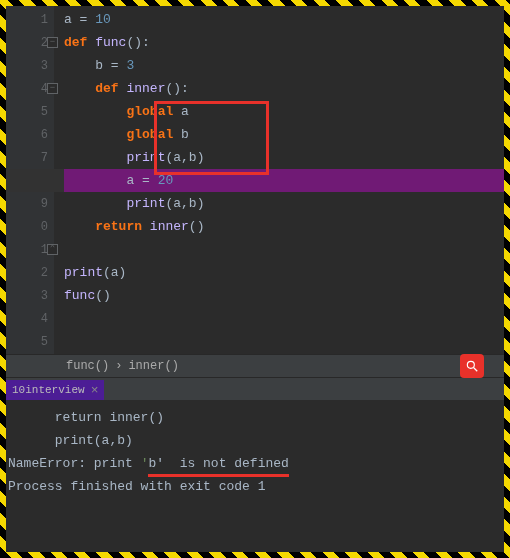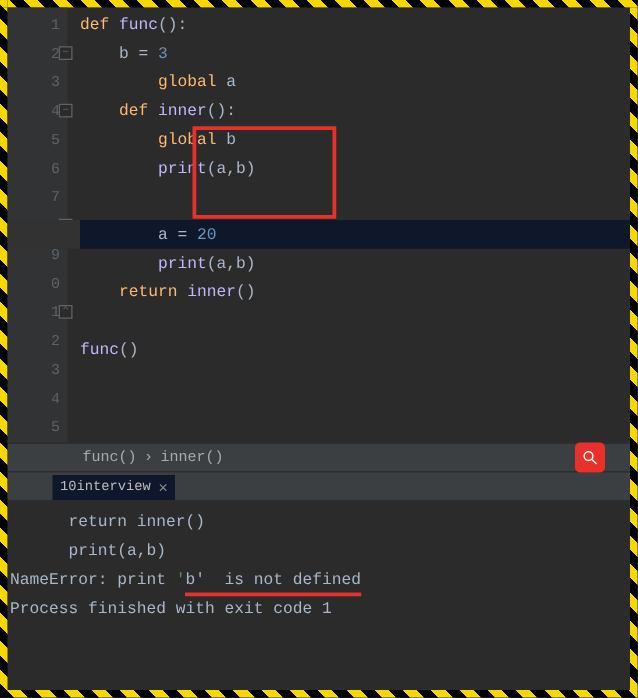--- a/index.html
+++ b/index.html
@@ -53,25 +53,25 @@
   padding-left: 10px;
   position: relative;
 }
 .line {
   height: 23px;
   line-height: 23px;
   white-space: pre;
   color: #a9b7c6;
   position: relative;
 }
-.line.hl { background: #0f172a; margin-top: 30px; }
+.line.hl { background: #701a75; }
 .line.hl::before{
   content:"";position:absolute;left:-58px;width:58px;height:100%;background:#323232;
 }
-.kw { color: #fdba74; }
+.kw { color: #f97316; font-weight: bold; }
 .fn { color: #c4b5fd; }
 .num { color: #6897bb; }
 .str { color: #6a8759; font-style: italic; }
 .op { color: #a9b7c6; }
 .redbox {
   position: absolute;
   border: 3px solid #e8312a;
   left: 100px;
   top: 95px;
   width: 115px;
@@ -102,29 +102,28 @@
   justify-content: center;
 }
 .search-btn svg { width: 14px; height: 14px; stroke: #fff; fill: none; stroke-width: 2; }
 .tab-bar {
   height: 22px;
   background: #3c3f41;
   display: flex;
   align-items: flex-end;
 }
 .tab {
-  background: #0f172a;
+  background: #4c1d95;
   color: #bbb;
   font-size: 11px;
   padding: 2px 6px;
   display: flex;
   align-items: center;
   gap: 6px;
   height: 20px;
-  margin-left: 36px;
 }
 .tab .x { font-size: 13px; color: #888; }
 .console {
   background: #2b2b2b;
   padding: 6px 2px;
   color: #a9b7c6;
   font-size: 13px;
   line-height: 23px;
 }
 .cline { white-space: pre; }
@@ -193,30 +192,32 @@
         <span class="ln">3</span>
       </div>
     <div class="gutter-row">
         <span class="ln">4</span>
       </div>
     <div class="gutter-row">
         <span class="ln">5</span>
       </div>
   </div>
   <div class="code">
+    <div class="line"><span>a </span><span class="op">= </span><span class="num">10</span></div>
     <div class="line"><span class="kw">def </span><span class="fn">func</span><span>():</span></div>
     <div class="line">    <span>b </span><span class="op">= </span><span class="num">3</span></div>
+    <div class="line">    <span class="kw">def </span><span class="fn">inner</span><span>():</span></div>
     <div class="line">        <span class="kw">global </span><span>a</span></div>
-    <div class="line">    <span class="kw">def </span><span class="fn">inner</span><span>():</span></div>
     <div class="line">        <span class="kw">global </span><span>b</span></div>
     <div class="line">        <span class="fn">print</span><span>(a,b)</span></div>
     <div class="line hl">        <span>a </span><span class="op">= </span><span class="num">20</span></div>
     <div class="line">        <span class="fn">print</span><span>(a,b)</span></div>
     <div class="line">    <span class="kw">return </span><span class="fn">inner</span><span>()</span></div>
     <div class="line"></div>
+    <div class="line"><span class="fn">print</span><span>(a)</span></div>
     <div class="line"><span class="fn">func</span><span>()</span></div>
     <div class="redbox"></div>
   </div>
 </div>
 
 <div class="breadcrumb">
   <span>func()</span>
   <span>›</span>
   <span>inner()</span>
   <div class="search-btn">

